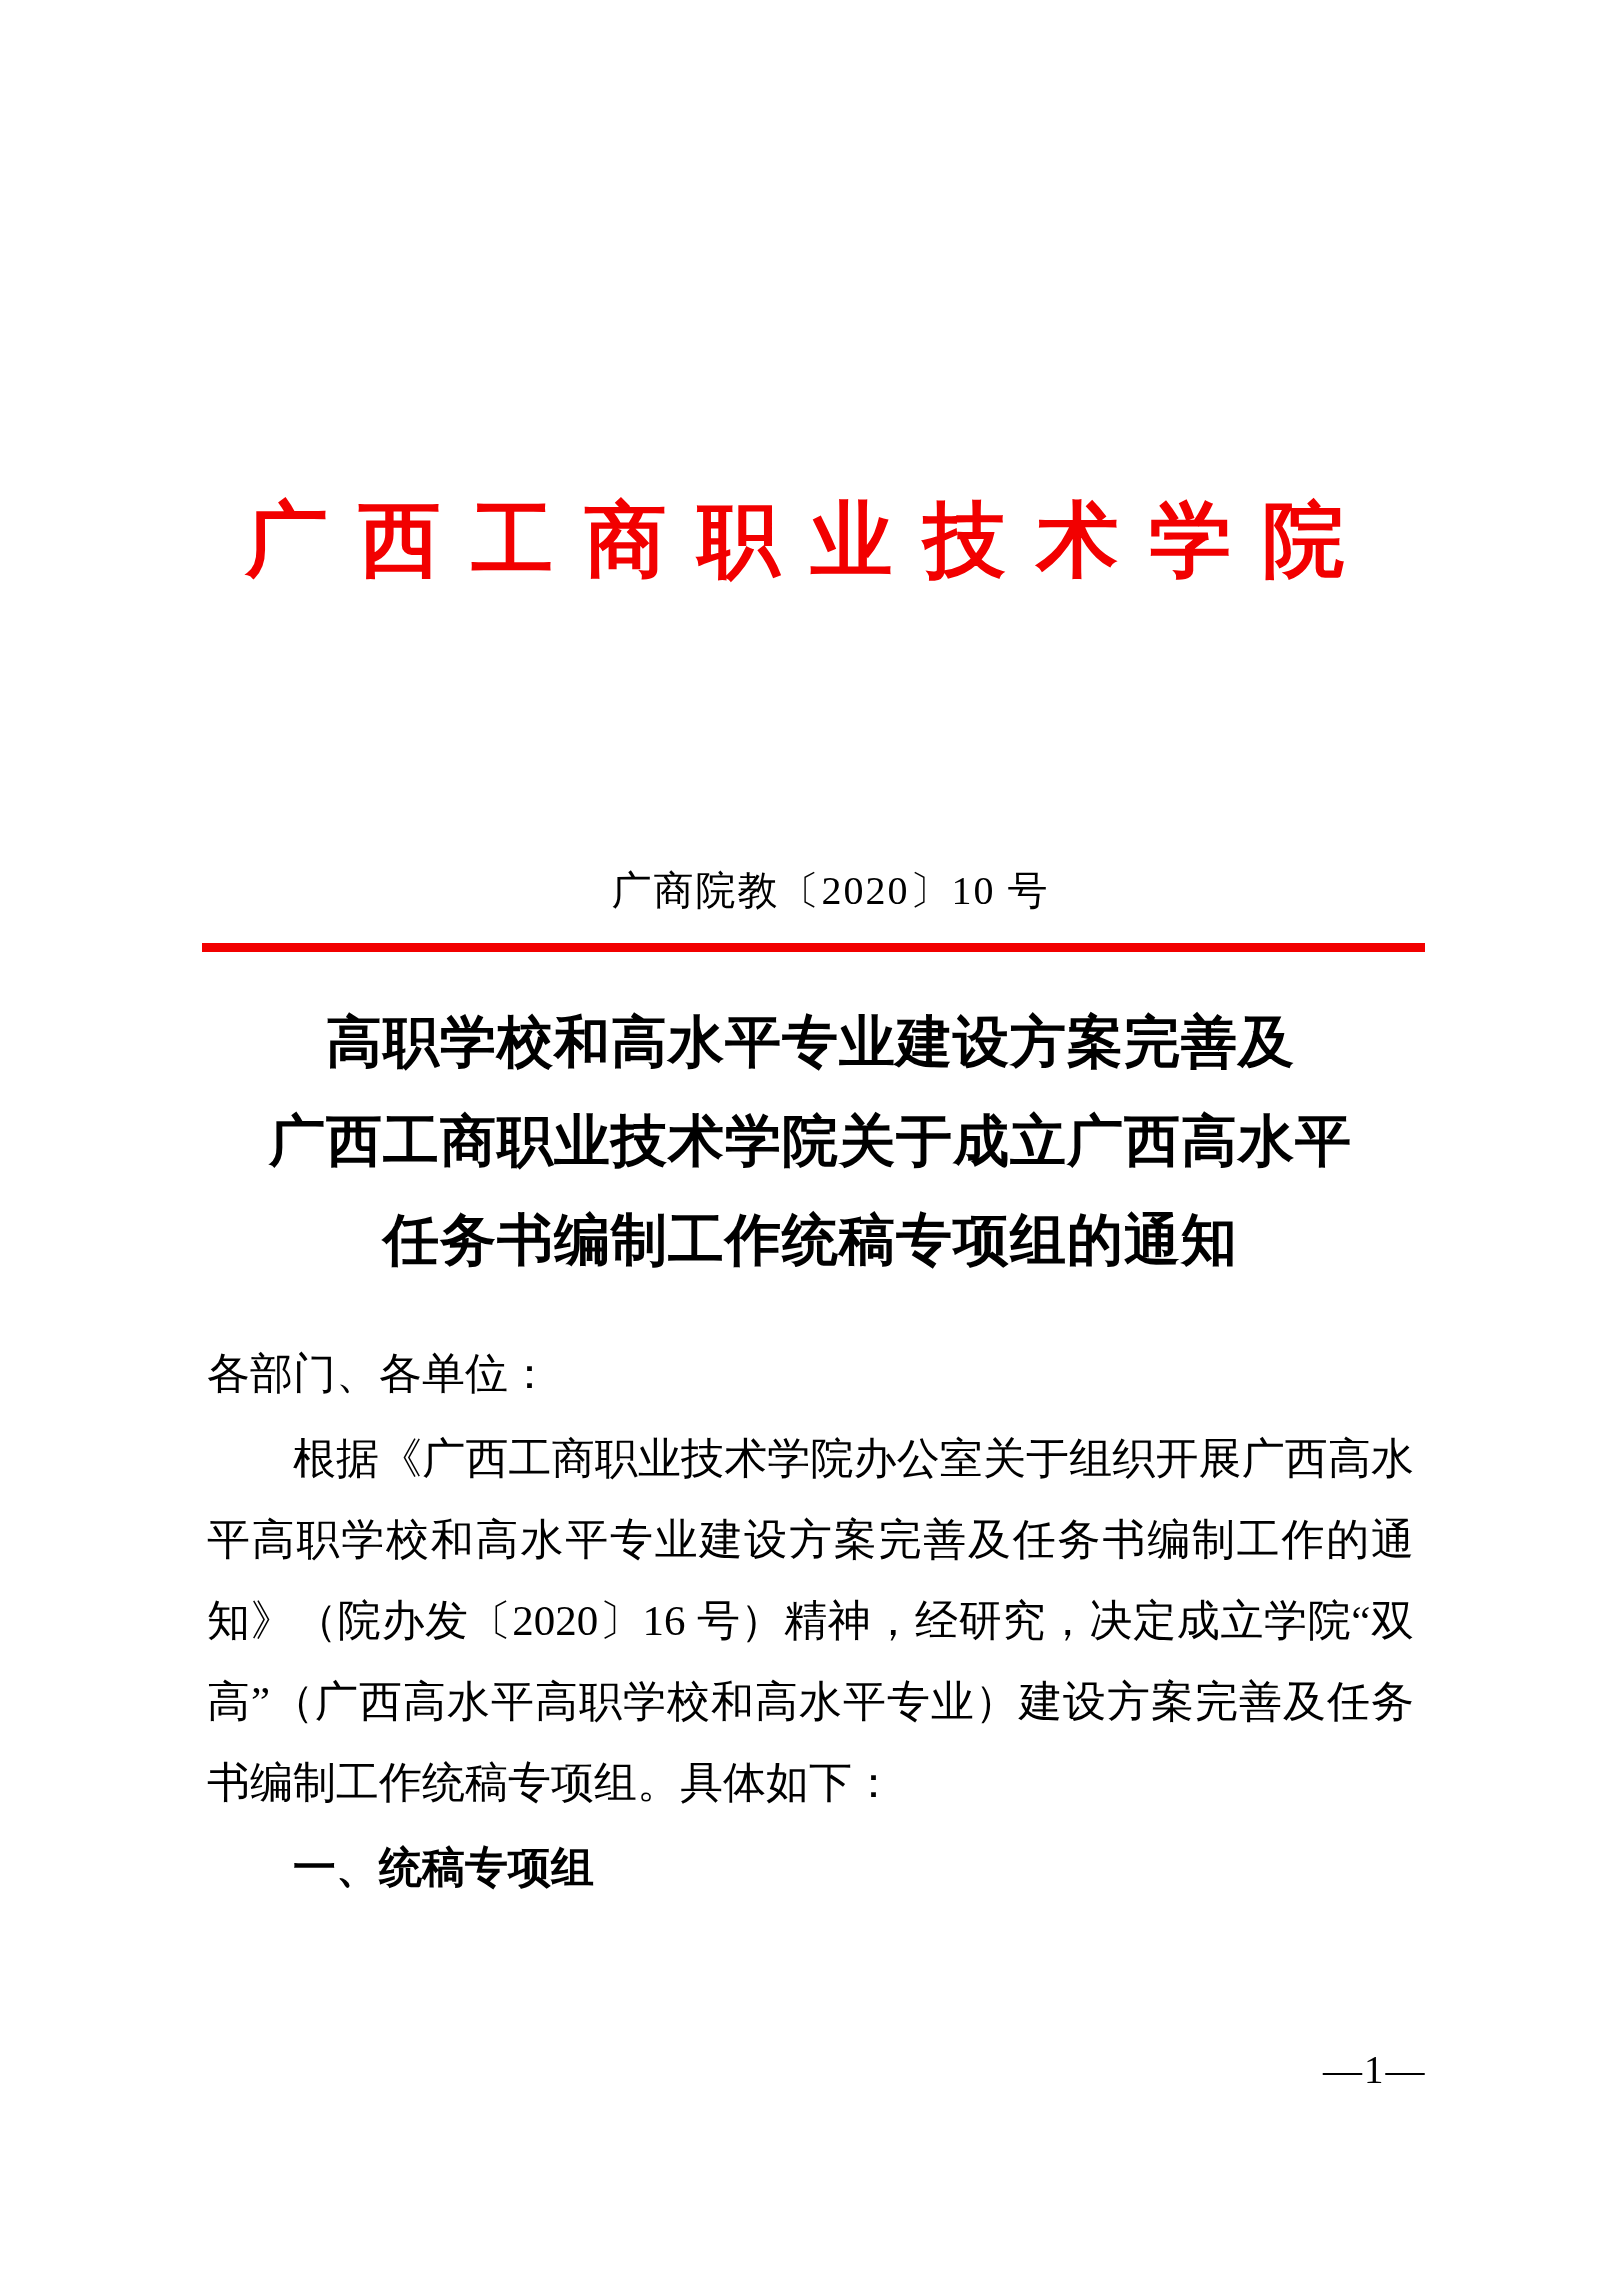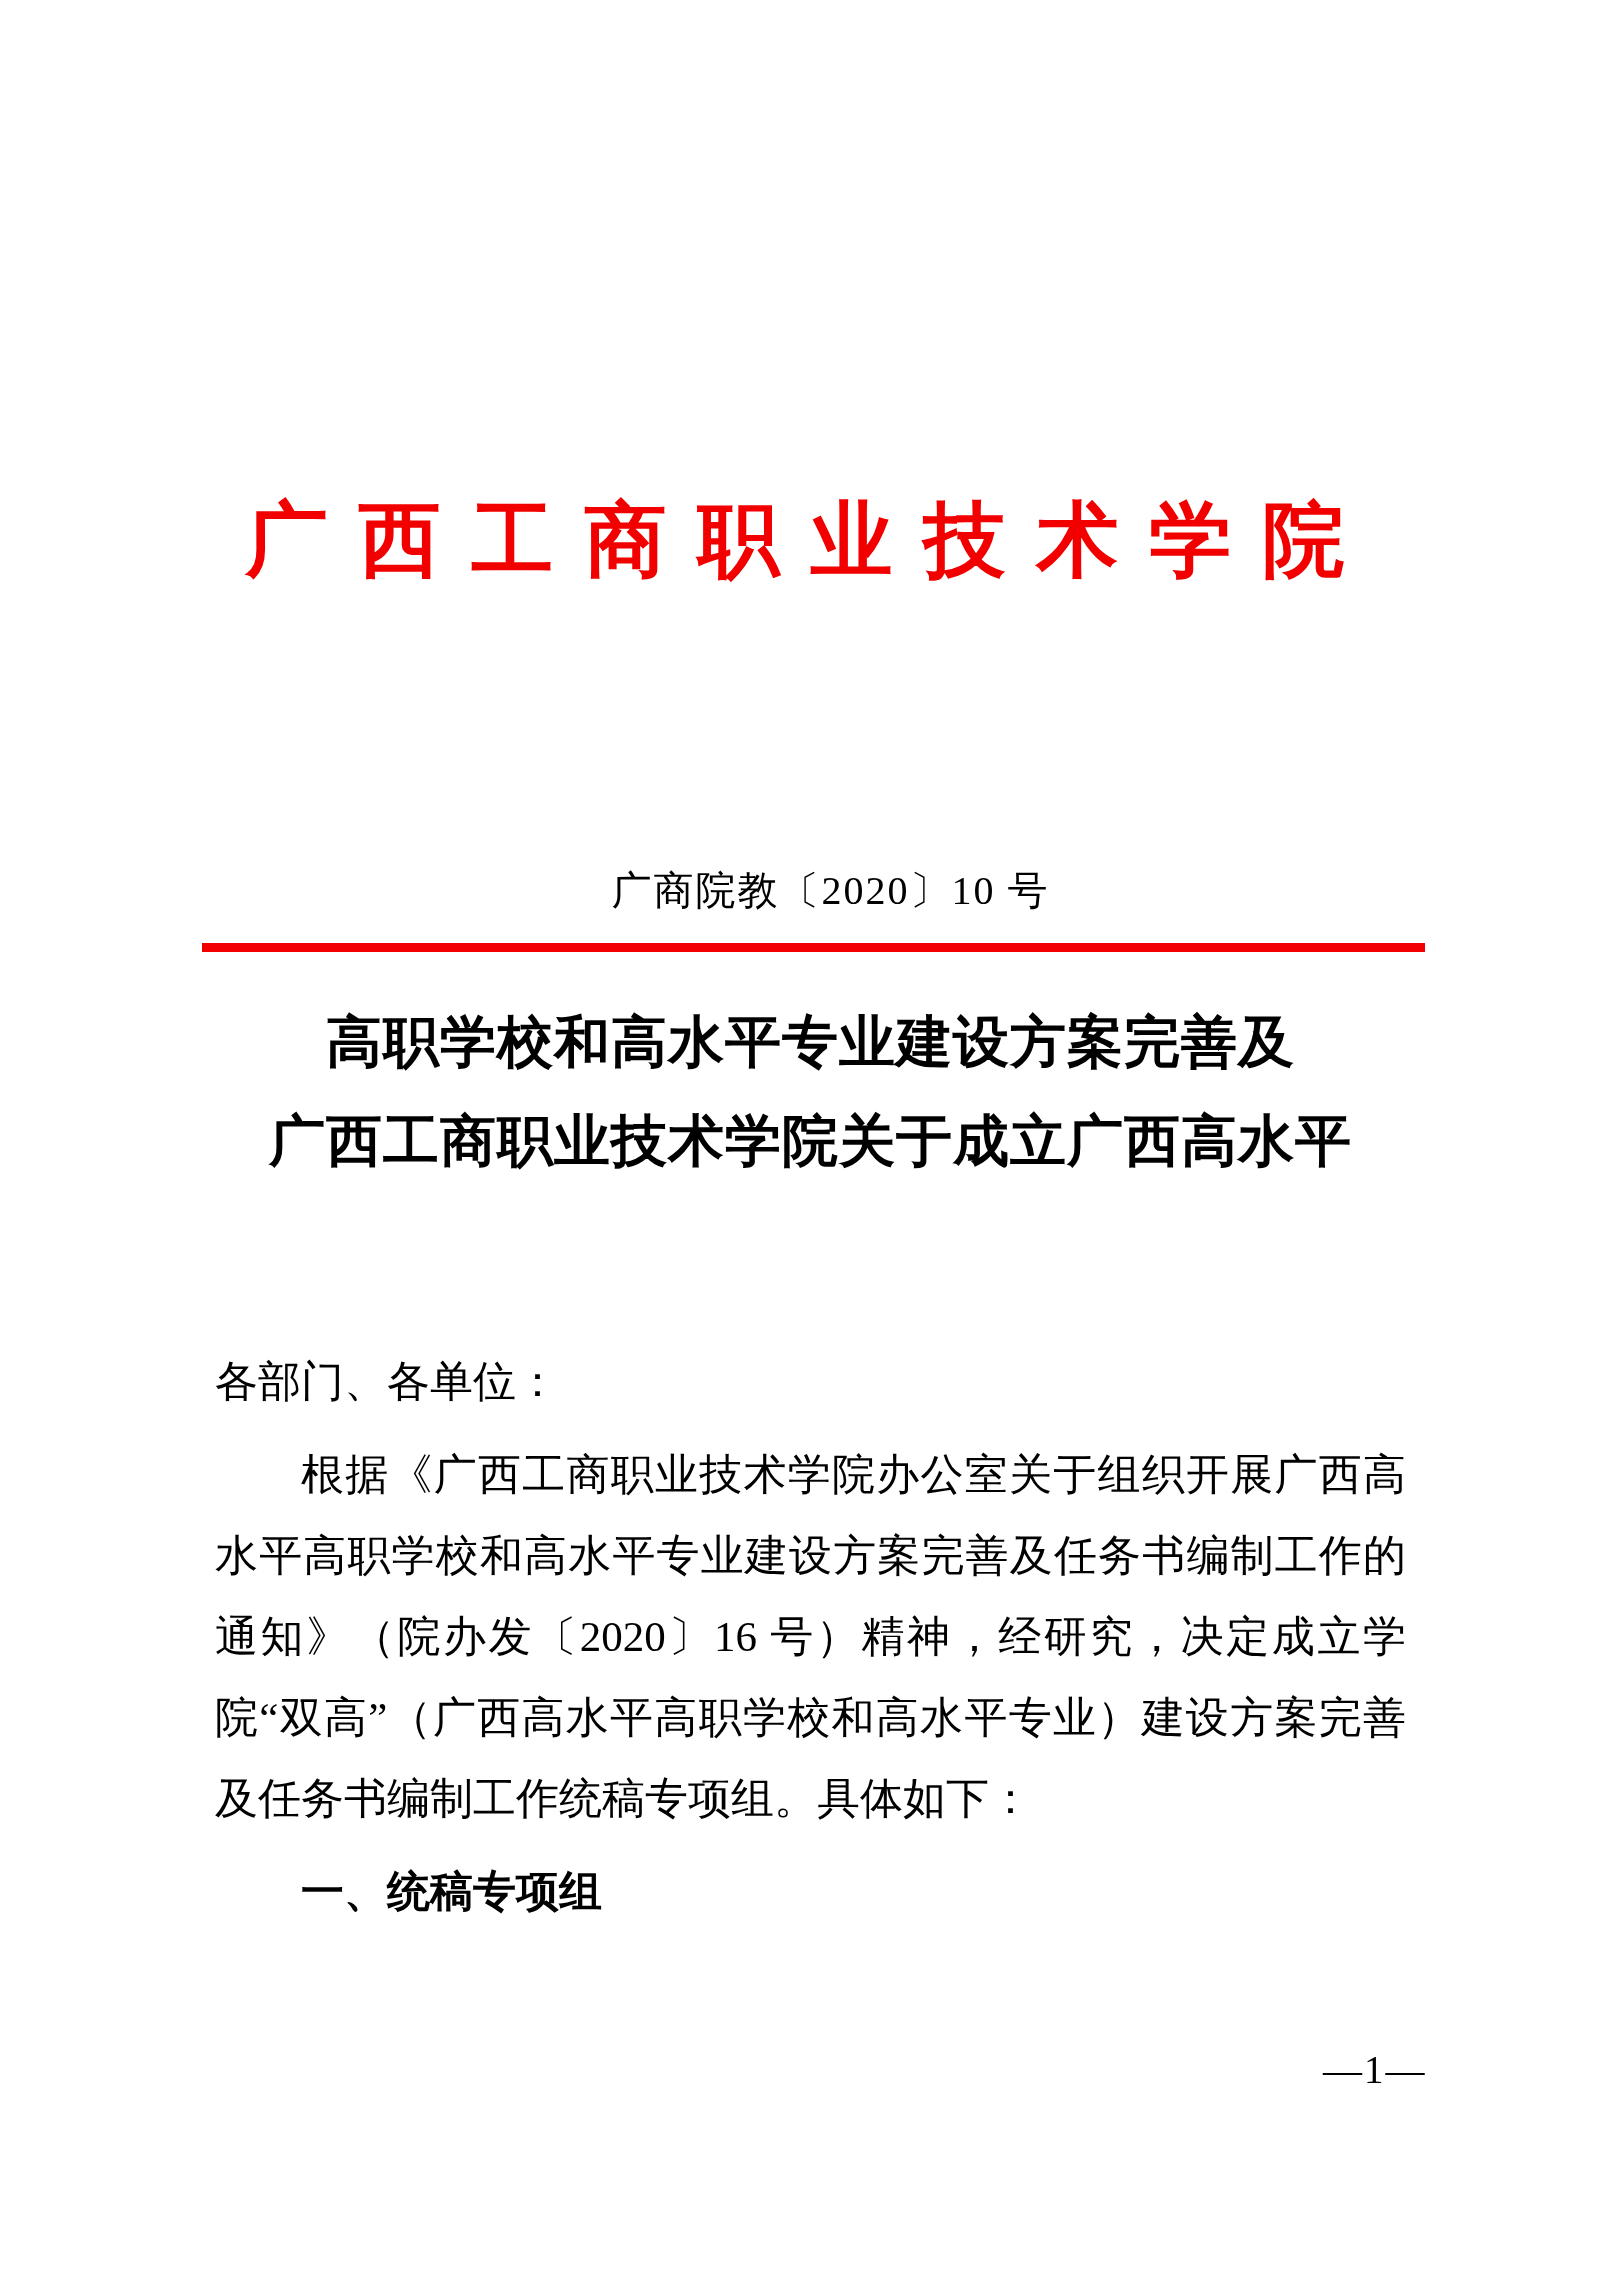--- a/index.html
+++ b/index.html
@@ -73,21 +73,21 @@
   }
   
   .body {
     position: absolute;
     top: 1329px;
     left: 203px;
     width: 1215px;
     font-size: 43px;
     line-height: 81px;
   }
-  .body p { margin: 12px; }
+  .body p { margin: 4px; }
   .para {
     text-indent: 86px;
     text-align: justify;
   }
   .heading {
     text-indent: 86px;
     font-family: Liberation Serif, serif;
     font-weight: bold;
   }
   .leader { text-indent: 86px; }
@@ -107,20 +107,21 @@
   <div class="issuer">广西工商职业技术学院</div>
 
 
   <div class="docnum">广商院教〔2020〕10 号</div>
 
   <div class="rule"></div>
 
   <div class="title">
     <div>高职学校和高水平专业建设方案完善及</div>
     <div>广西工商职业技术学院关于成立广西高水平</div>
+    <div>任务书编制工作统稿专项组的通知</div>
   </div>
 
   <div class="body">
     <p class="salutation">各部门、各单位：</p>
     <p class="para">根据《广西工商职业技术学院办公室关于组织开展广西高水平高职学校和高水平专业建设方案完善及任务书编制工作的通知》（院办发〔2020〕16 号）精神，经研究，决定成立学院“双高”（广西高水平高职学校和高水平专业）建设方案完善及任务书编制工作统稿专项组。具体如下：</p>
     <p class="heading">一、统稿专项组</p>
   </div>
 
   <div class="pagenum">—1—</div>
 

